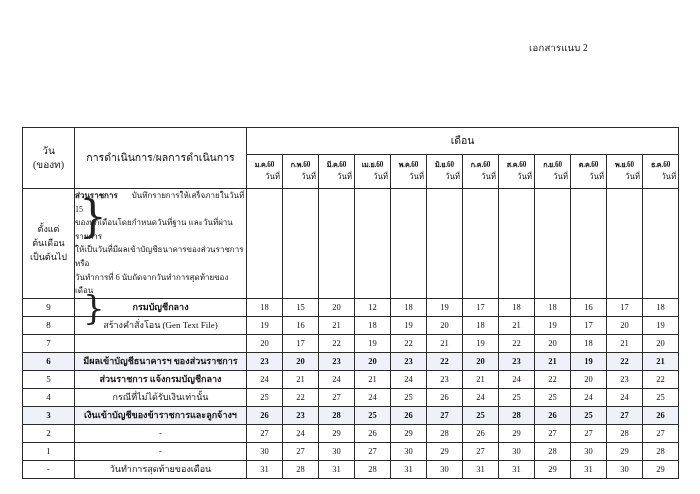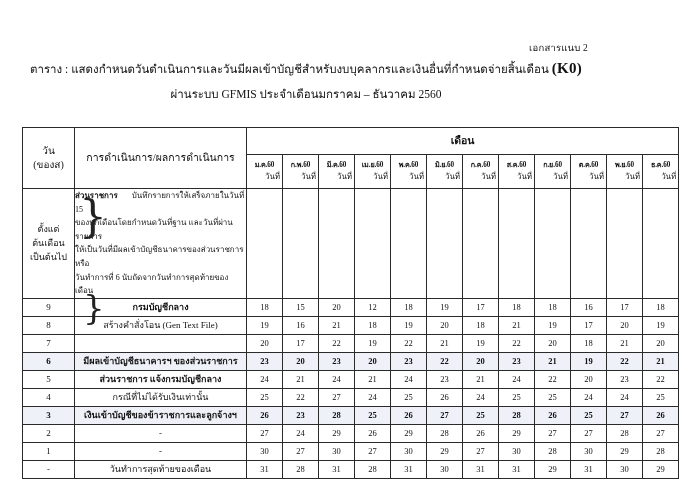--- a/index.html
+++ b/index.html
@@ -73,21 +73,21 @@
 
   th.h-day, th.h-desc{
     font-size:10px;
     font-weight:normal;
     line-height:14px;
     height:60px;
   }
   th.h-desc{font-size:10.5px;}
   th.h-month-group{
     font-size:10.5px;
-    font-weight:bold;
+    font-weight:normal;
     height:17px;
     margin-top:44px;
   }
   th.h-month{
     font-size:7.2px;
     font-weight:bold;
     height:22px;
     line-height:11px;
     padding:1px 2px 0 2px;
     vertical-align:top;
@@ -158,27 +158,20 @@
     color:#222;
   }
 </style>
 </head>
 <body>
 
 <div class="page">
 
   <div class="doc-ref">เอกสารแนบ 2</div>
 
-  <div class="title-wrap">
-    <div class="title-line">
-      <span>ตาราง : แสดงกำหนดวันดำเนินการและวันมีผลเข้าบัญชีสำหรับงบบุคลากรและเงินอื่นที่กำหนดจ่ายสิ้นเดือน</span>
-      <span class="k0">(K0)</span>
-    </div>
-    <div class="subtitle-line">ผ่านระบบ GFMIS ประจำเดือนมกราคม – ธันวาคม 2560</div>
-  </div>
 
   <div class="table-wrap">
     <table class="k0">
       <colgroup id="colgroup-holder">
         <col class="c-day">
         <col class="c-desc">
       <col class="c-m">
           <col class="c-m">
           <col class="c-m">
           <col class="c-m">
@@ -188,21 +181,21 @@
           <col class="c-m">
           <col class="c-m">
           <col class="c-m">
           <col class="c-m">
           <col class="c-m">
         </colgroup>
       <thead>
         <tr>
           <th class="h-day" rowspan="2">
             <div>วัน</div>
-            <div>(ของส)</div>
+            <div>(ของท)</div>
           </th>
           <th class="h-desc" rowspan="2">การดำเนินการ/ผลการดำเนินการ</th>
           <th class="h-month-group" id="month-group-cell" colspan="12">เดือน</th>
         </tr>
         <tr id="month-header-row">
             <th class="h-month">
               <span class="mlbl">ม.ค.60</span>
               <span class="dlbl">วันที่</span>
             </th>
             <th class="h-month">

